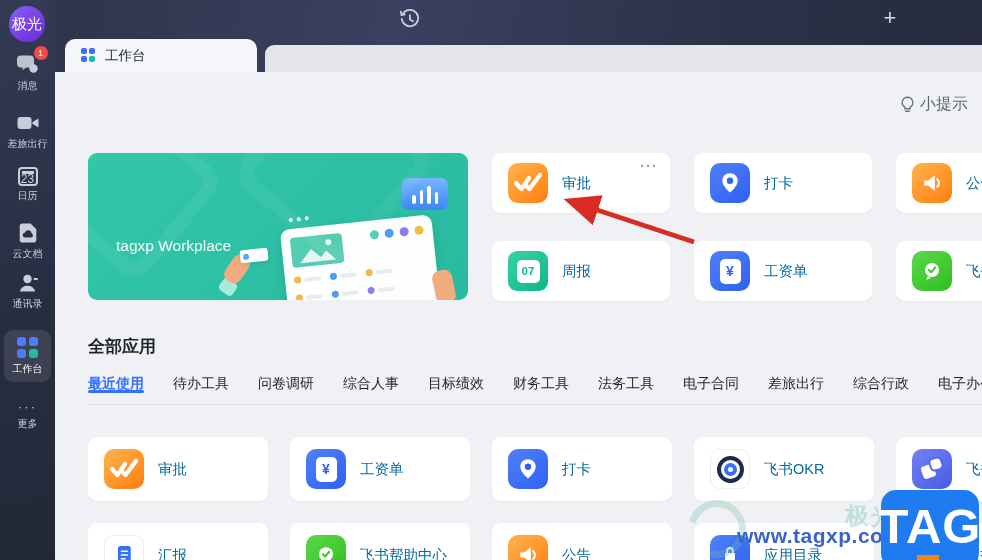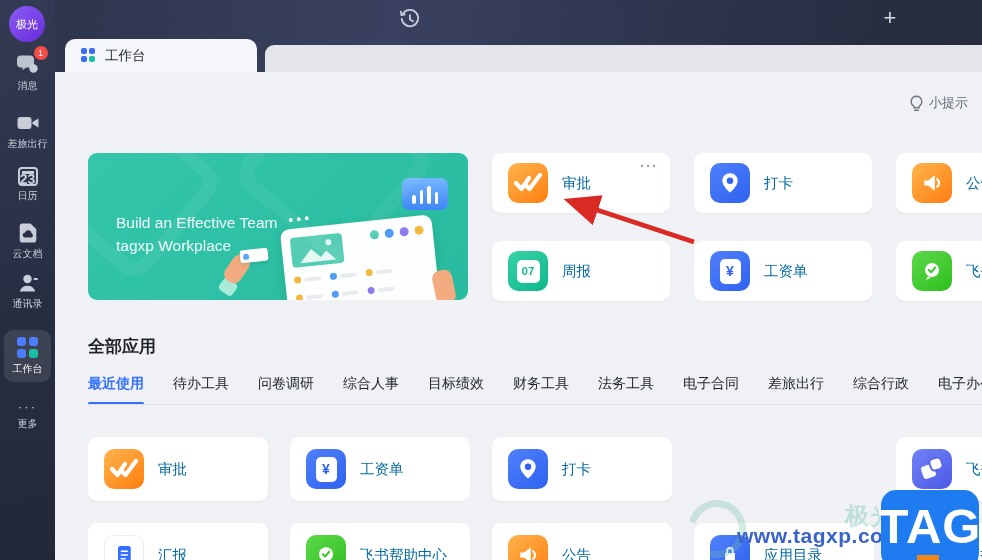--- a/index.html
+++ b/index.html
@@ -7,38 +7,38 @@
   body { font-family:"Liberation Sans","DejaVu Sans",sans-serif; }
   #stage { position:relative; width:982px; height:560px; background:#EFF1F4; overflow:hidden; }
 
   
   .top-chrome { position:absolute; left:0; top:0; width:982px; height:72px;
     background:linear-gradient(100deg,#2C3349 0%,#3A4160 40%,#2B3147 75%,#262C3E 100%); }
   .sidebar { position:absolute; left:0; top:0; width:55px; height:560px; z-index:6;
     background:linear-gradient(170deg,#333A53 0%,#282E42 55%,#232838 100%); }
 
   .avatar { position:absolute; left:9px; top:6px; width:36px; height:36px; border-radius:50%;
-    background:linear-gradient(140deg,#8A5CF6,#6A2BD9); color:#fff; font-size:11px;
+    background:linear-gradient(140deg,#8A5CF6,#6A2BD9); color:#fff; font-size:15px;
     display:flex; align-items:center; justify-content:center; cursor:pointer; }
 
   .side-item { position:absolute; left:0; width:55px; display:flex; flex-direction:column;
     align-items:center; gap:3px; cursor:pointer; }
   .side-item .lbl { font-size:10px; color:#CDD2DD; white-space:nowrap; }
   .side-item svg { display:block; }
   .side-item.active-wrap { left:4px; width:47px; border-radius:9px; background:rgba(255,255,255,.10); padding:7px 0 6px; }
   .badge { position:absolute; top:-6px; right:-8px; min-width:14px; height:14px; border-radius:8px;
     background:#F54A45; color:#fff; font-size:9px; display:flex; align-items:center; justify-content:center; padding:0 3px; }
   .grid4 { width:22px; height:22px; display:grid; grid-template-columns:9px 9px; grid-template-rows:9px 9px; gap:3px; }
   .grid4 span { border-radius:3px; background:#4D7DFE; }
   .grid4 span:nth-child(4) { background:#17C0A5; }
   .dots3 { color:#C9CEDA; font-size:13px; letter-spacing:2px; line-height:14px; }
   .cal-ic { width:20px; height:19px; border:2px solid #C9CEDA; border-radius:4px; position:relative;
     display:flex; align-items:center; justify-content:center; }
   .cal-ic::before { content:""; position:absolute; top:2px; left:2px; right:2px; height:3px; background:#C9CEDA; }
-  .cal-ic .num { position:relative; font-size:14px; font-weight:bold; color:#C9CEDA; margin-top:4px; }
+  .cal-ic .num { position:relative; font-size:12px; font-weight:normal; color:#C9CEDA; margin-top:4px; }
 
   
   .histbtn { position:absolute; left:398px; top:7px; width:24px; height:24px; cursor:pointer; z-index:7; }
   .searchbar { position:absolute; left:446px; top:6px; width:386px; height:25px; border-radius:6px;
     background:rgba(255,255,255,.17); color:#C6CBD6; font-size:13px; display:flex; align-items:center;
     justify-content:center; gap:6px; cursor:text; z-index:7; }
   .plusbtn { position:absolute; left:876px; top:2px; width:28px; height:32px; color:#D6DAE2;
     font-size:22px; font-weight:300; display:flex; align-items:center; justify-content:center; cursor:pointer; z-index:7; }
 
   
@@ -47,21 +47,21 @@
     font-size:13.5px; color:#23273069; color:#232A35; z-index:7; cursor:pointer; }
   .tab-active .grid4s { width:15px; height:15px; display:grid; grid-template-columns:6px 6px; grid-template-rows:6px 6px; gap:2px; }
   .grid4s span { border-radius:2px; background:#3B6CF2; }
   .grid4s span:nth-child(4) { background:#17C0A5; }
   .tab-strip { position:absolute; left:265px; top:45px; width:717px; height:27px; background:#E3E5EA;
     border-radius:9px 0 0 0; z-index:6; }
 
   
   .main { position:absolute; left:55px; top:72px; width:927px; height:488px; background:#EFF1F4; overflow:hidden; z-index:6; }
   .tips { position:absolute; right:14px; top:22px; display:flex; align-items:center; gap:5px;
-    color:#5F6672; font-size:13px; cursor:pointer; }
+    color:#5F6672; font-size:16px; cursor:pointer; }
 
   
   .banner { position:absolute; left:33px; top:81px; width:380px; height:147px; border-radius:9px;
     background:linear-gradient(135deg,#33C6AA,#29BBA0); overflow:hidden; cursor:pointer; }
   .banner::before { content:""; position:absolute; left:-28px; top:-34px; width:110px; height:110px;
     border:14px solid rgba(255,255,255,.06); border-radius:22px; transform:rotate(40deg); }
   .banner::after { content:""; position:absolute; right:60px; top:-60px; width:120px; height:120px;
     border:14px solid rgba(255,255,255,.05); border-radius:24px; transform:rotate(40deg); }
   .banner h1 { position:absolute; left:27px; top:24px; font-size:21px; letter-spacing:1px; color:#fff; font-weight:800; }
   .banner .sub { position:absolute; left:28px; color:#F2FCFA; font-size:15.5px; font-weight:400; }
@@ -93,41 +93,41 @@
   
   .card { position:absolute; background:#fff; border-radius:9px; display:flex; align-items:center;
     padding-left:16px; gap:14px; cursor:pointer; box-shadow:0 1px 2px rgba(31,35,41,.04); }
   .card.quick { width:178px; height:60px; }
   .card.gridc { width:180px; height:64px; }
   .card .name { font-size:14.5px; color:#0369a1; white-space:nowrap; }
   .appic { width:40px; height:40px; border-radius:10px; flex:0 0 auto; position:relative;
     display:flex; align-items:center; justify-content:center; }
   .g-orange { background:linear-gradient(140deg,#FFB44D,#FF7E10); }
   .g-blue   { background:linear-gradient(140deg,#4F80FA,#2E62F0); }
-  .g-teal   { background:linear-gradient(140deg,#39D2A8,#0CB88A); }
+  .g-teal   { background:linear-gradient(140deg,#39D2A8,#0CB88A);border-radius:9px; }
   .g-green  { background:linear-gradient(140deg,#5CD84A,#2FBF1F); }
   .g-indigo { background:linear-gradient(140deg,#7282F5,#4A5AE8); }
   .g-white  { background:#fff; border:1px solid #ECEDF0; }
   .inner-box { background:#fff; border-radius:5px; display:flex; align-items:center; justify-content:center; font-weight:800; }
   .inner-box.weekly { width:23px; height:23px; color:#12B78B; font-size:11.5px; }
   .inner-box.payroll { width:21px; height:25px; color:#2E62F0; font-size:14px; }
   .inner-box.daily { width:23px; height:23px; color:#FF7E10; font-size:11.5px; }
   .okr-outer { width:27px; height:27px; border-radius:50%; border:4.5px solid #1C2B4E; display:flex; align-items:center; justify-content:center; }
   .okr-inner { width:13px; height:13px; border-radius:50%; background:#3370FF; position:relative; }
   .okr-inner::after { content:""; position:absolute; left:4px; top:4px; width:5px; height:5px; border-radius:50%; background:#fff; }
   .fb-squares { position:relative; width:22px; height:22px; }
   .fb-squares i { position:absolute; background:#fff; border-radius:3px; }
   .fb-squares i:nth-child(1) { left:1px; top:7px; width:13px; height:13px; transform:rotate(-18deg); }
   .fb-squares i:nth-child(2) { left:10px; top:1px; width:10px; height:10px; transform:rotate(-18deg); box-shadow:0 0 0 2px #5868E8; }
   .more-dots { position:absolute; right:12px; top:4px; color:#9CA2AB; font-size:15px; font-weight:700; letter-spacing:1px; }
 
   
   .section-title { position:absolute; left:33px; top:263px; font-size:17px; font-weight:700; color:#1F2329; }
   .cats { position:absolute; left:33px; top:303px; display:flex; gap:29px; white-space:nowrap; }
-  .cat { font-size:14px; color:#1F2329; cursor:pointer; position:relative; padding-bottom:12px; }
+  .cat { font-size:14px; color:#1F2329; cursor:pointer; position:relative; }
   .cat.active { color:#3370FF; font-weight:600; }
   .cat.active::after { content:""; position:absolute; left:0; bottom:0; width:56px; height:3px; border-radius:2px; background:#3370FF; }
   .cat-divider { position:absolute; left:33px; top:332px; width:894px; height:1px; background:#E0E2E8; }
 
   
   .arrow-svg { position:absolute; left:0; top:0; z-index:40; pointer-events:none; }
   .wm { position:absolute; z-index:50; pointer-events:none; }
   .wm-swirl { left:688px; top:500px; width:58px; height:58px; border:7px solid rgba(110,190,170,.30);
     border-radius:50%; border-left-color:transparent; transform:rotate(-30deg); z-index:48; }
   .wm-faint { left:845px; top:500px; font-size:24px; font-weight:800; color:rgba(110,195,175,.38); z-index:49; letter-spacing:2px; }
@@ -238,21 +238,20 @@
 
     <div class="tips">
       <svg width="15" height="17" viewBox="0 0 15 17" fill="none">
         <path d="M7.5 1.2a5.3 5.3 0 0 1 2.6 9.9v1.7H4.9v-1.7A5.3 5.3 0 0 1 7.5 1.2z" stroke="#707783" stroke-width="1.4"></path>
         <path d="M5.6 15.2h3.8" stroke="#707783" stroke-width="1.4" stroke-linecap="round"></path>
       </svg>
       <span>小提示</span>
     </div>
 
     <div class="banner">
-      <div class="sub l1">Build an Effective Team</div>
       <div class="sub l2">tagxp Workplace</div>
       <div class="illus">
         <div class="chartcard">
           <i style="height:9px"></i>
             <i style="height:14px"></i>
             <i style="height:18px"></i>
             <i style="height:12px"></i>
         </div>
         <div class="window">
           <div class="win-dots">
@@ -402,20 +401,28 @@
     <div class="card gridc" style="left:437px;top:365px">
       <span class="appic g-blue">
         <svg width="28" height="28" viewBox="0 0 40 40">
           <path d="M20 6c-6.3 0-11 4.8-11 10.8C9 24.6 20 33.5 20 33.5s11-8.9 11-16.7C31 10.8 26.3 6 20 6z" fill="#fff"></path>
           <circle cx="20" cy="16.8" r="4.6" fill="#2E62F0"></circle>
         </svg>
       </span>
       <span class="name">打卡</span>
     </div>
 
+    <div class="card gridc" style="left:639px;top:365px">
+      <span class="appic g-white">
+        <span class="okr-outer">
+            <span class="okr-inner"></span>
+          </span>
+      </span>
+      <span class="name">飞书OKR</span>
+    </div>
 
     <div class="card gridc" style="left:841px;top:365px">
       <span class="appic g-indigo">
         <span class="fb-squares">
             <i></i>
             <i></i>
           </span>
       </span>
       <span class="name">飞书</span>
     </div>

